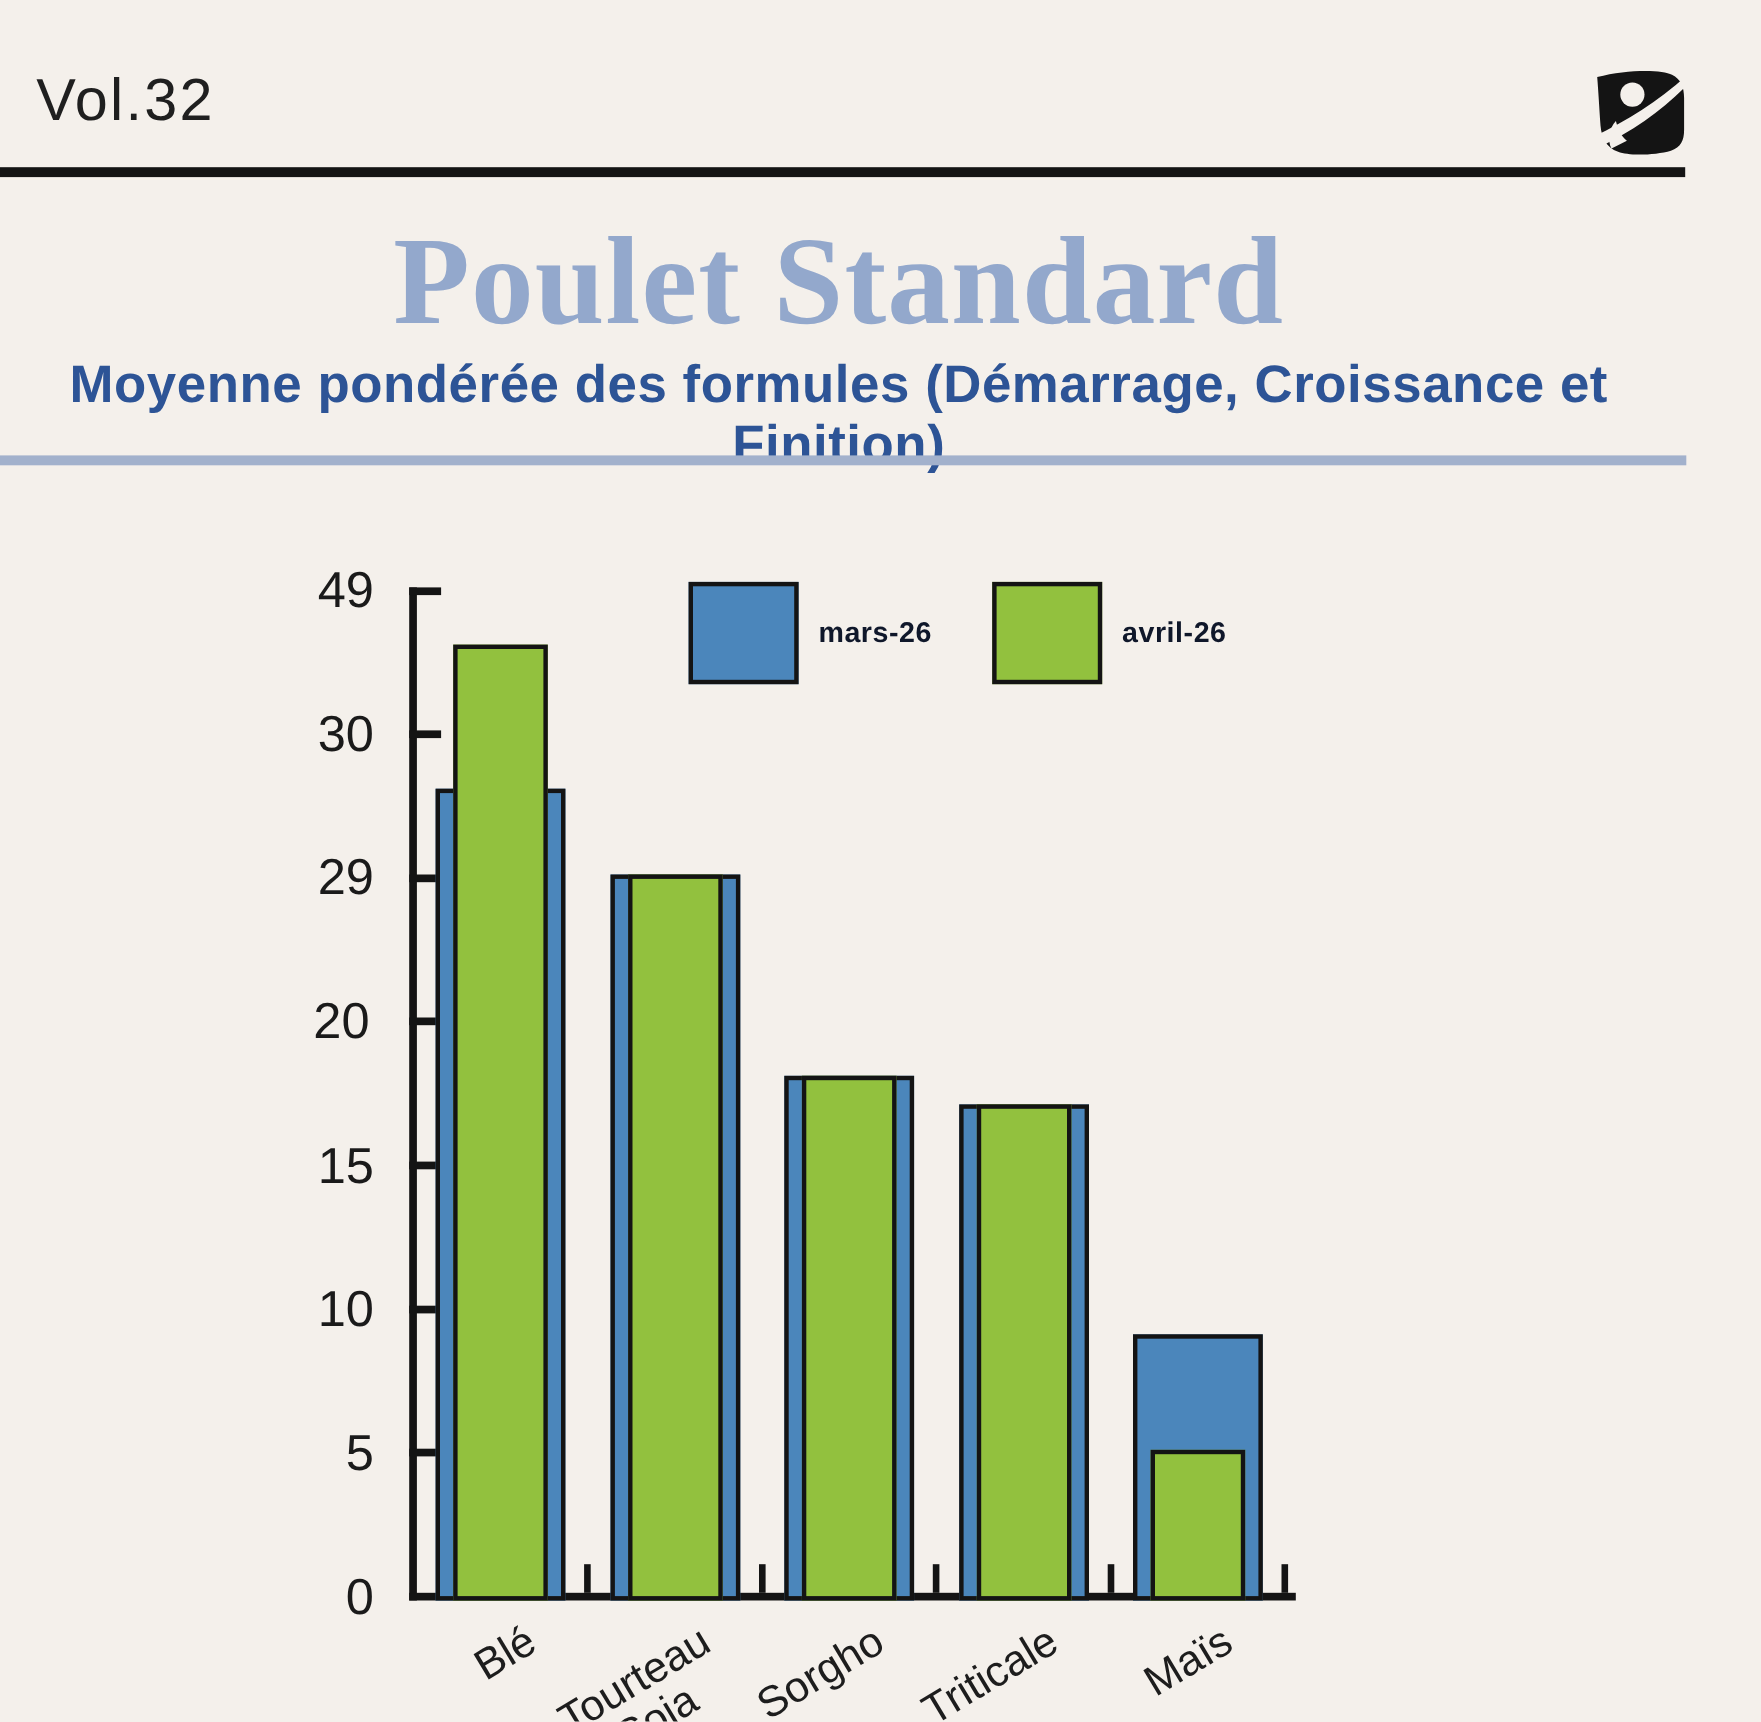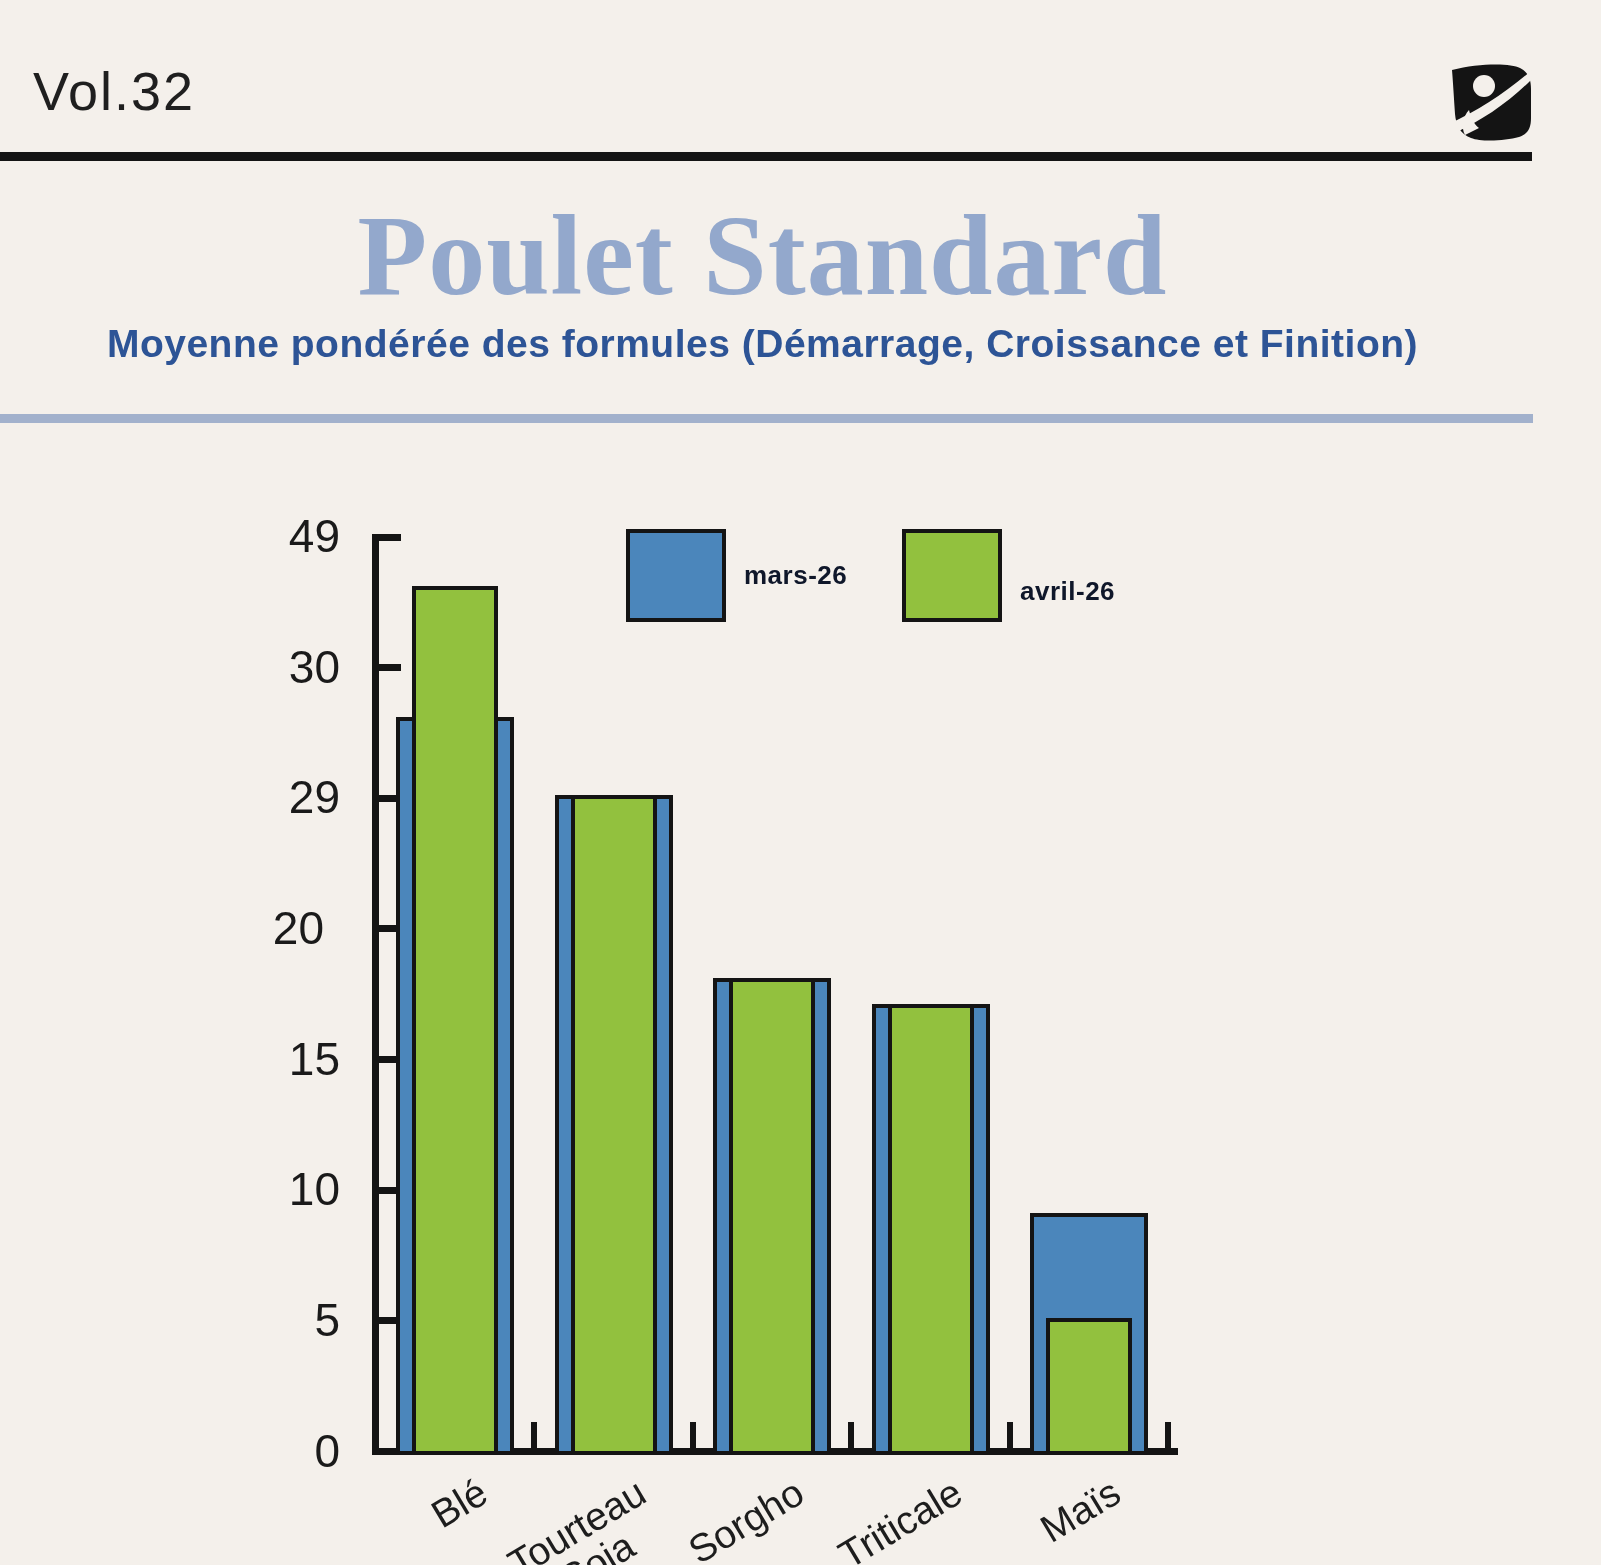--- a/index.html
+++ b/index.html
@@ -18,21 +18,21 @@
   }
   #top-rule{left:0;top:152px;width:1532px;height:9px;background:#141414;}
   #logo{left:1447px;top:64px;width:86px;height:78px;}
   
   #title-block{left:0;top:196px;width:1525px;text-align:center;}
   #page-title{
     font-family:Liberation Serif, serif;font-weight:700;
     font-size:114px;line-height:1.05;color:#93a8cc;letter-spacing:1px;
   }
   #page-subtitle{
-    margin-top:6px;font-size:39px;font-weight:700;color:#2d5496;letter-spacing:0.5px;
+    margin-top:6px;font-size:48px;font-weight:700;color:#2d5496;letter-spacing:0.5px;
   }
   #blue-rule{left:0;top:414px;width:1533px;height:9px;background:#a2b1cc;}
   
   #chart{left:0;top:0;width:1601px;height:1565px;}
   .axis-line{background:#141414;position:absolute;}
   .tick{background:#141414;position:absolute;}
   .ytick-label{
     position:absolute;text-align:right;font-size:46px;font-weight:500;color:#1a1a1a;
   }
   .bar{position:absolute;box-sizing:border-box;border:4px solid #141414;}
@@ -70,21 +70,21 @@
 <div class="abs" id="chart">
     <div class="axis-line" style="left: 371.5px; top: 533.5px; width: 7px; height: 921.5px;"></div>
     <div class="ytick-label" style="left: 200px; top: 1422.5px; width: 140px; height: 56px; line-height: 56px;">0</div>
     <div class="tick" style="left: 371.5px; top: 1317.36px; width: 29.5px; height: 7px;"></div>
     <div class="ytick-label" style="left: 200px; top: 1291.86px; width: 140px; height: 56px; line-height: 56px;">5</div>
     <div class="tick" style="left: 371.5px; top: 1186.71px; width: 29.5px; height: 7px;"></div>
     <div class="ytick-label" style="left: 200px; top: 1161.21px; width: 140px; height: 56px; line-height: 56px;">10</div>
     <div class="tick" style="left: 371.5px; top: 1056.07px; width: 29.5px; height: 7px;"></div>
     <div class="ytick-label" style="left: 200px; top: 1030.57px; width: 140px; height: 56px; line-height: 56px;">15</div>
     <div class="tick" style="left: 371.5px; top: 925.429px; width: 29.5px; height: 7px;"></div>
-    <div class="ytick-label" style="left: 184px; top: 899.929px; width: 140px; height: 56px; line-height: 56px;">20</div>
+    <div class="ytick-label" style="left: 196px; top: 899.929px; width: 140px; height: 56px; line-height: 56px;">20</div>
     <div class="tick" style="left: 371.5px; top: 794.786px; width: 29.5px; height: 7px;"></div>
     <div class="ytick-label" style="left: 200px; top: 769.286px; width: 140px; height: 56px; line-height: 56px;">29</div>
     <div class="tick" style="left: 371.5px; top: 664.143px; width: 29.5px; height: 7px;"></div>
     <div class="ytick-label" style="left: 200px; top: 638.643px; width: 140px; height: 56px; line-height: 56px;">30</div>
     <div class="tick" style="left: 371.5px; top: 533.5px; width: 29.5px; height: 7px;"></div>
     <div class="ytick-label" style="left: 200px; top: 508px; width: 140px; height: 56px; line-height: 56px;">49</div>
     <div class="axis-line" style="left: 371.5px; top: 1448px; width: 806.25px; height: 7px;"></div>
     <div class="tick" style="left: 531.25px; top: 1422px; width: 6px; height: 26px;"></div>
     <div class="tick" style="left: 689.75px; top: 1422px; width: 6px; height: 26px;"></div>
     <div class="tick" style="left: 848.25px; top: 1422px; width: 6px; height: 26px;"></div>
@@ -102,14 +102,14 @@
     <div class="bar" style="left: 1046px; top: 1317.86px; width: 86px; height: 137.143px; background: rgb(146, 193, 62); z-index: 2;"></div>
     <div class="xcat-label" style="right: 1128px; top: 1472px;">Blé</div>
     <div class="xcat-label" style="right: 969.5px; top: 1472px;">Tourteau
 Soja</div>
     <div class="xcat-label" style="right: 811px; top: 1472px;">Sorgho</div>
     <div class="xcat-label" style="right: 652.5px; top: 1472px;">Triticale</div>
     <div class="xcat-label" style="right: 494px; top: 1472px;">Maïs</div>
     <div class="legend-swatch" style="left: 626px; top: 529px; width: 100px; height: 93px; background: rgb(75, 134, 187);"></div>
     <div class="legend-label" style="left: 744px; top: 552px;">mars-26</div>
     <div class="legend-swatch" style="left: 902px; top: 529px; width: 100px; height: 93px; background: rgb(146, 193, 62);"></div>
-    <div class="legend-label" style="left: 1020px; top: 552px; margin-top: 16px;">avril-26</div>
+    <div class="legend-label" style="left: 1020px; top: 552px;">avril-26</div>
   </div>
 
 </body></html>

